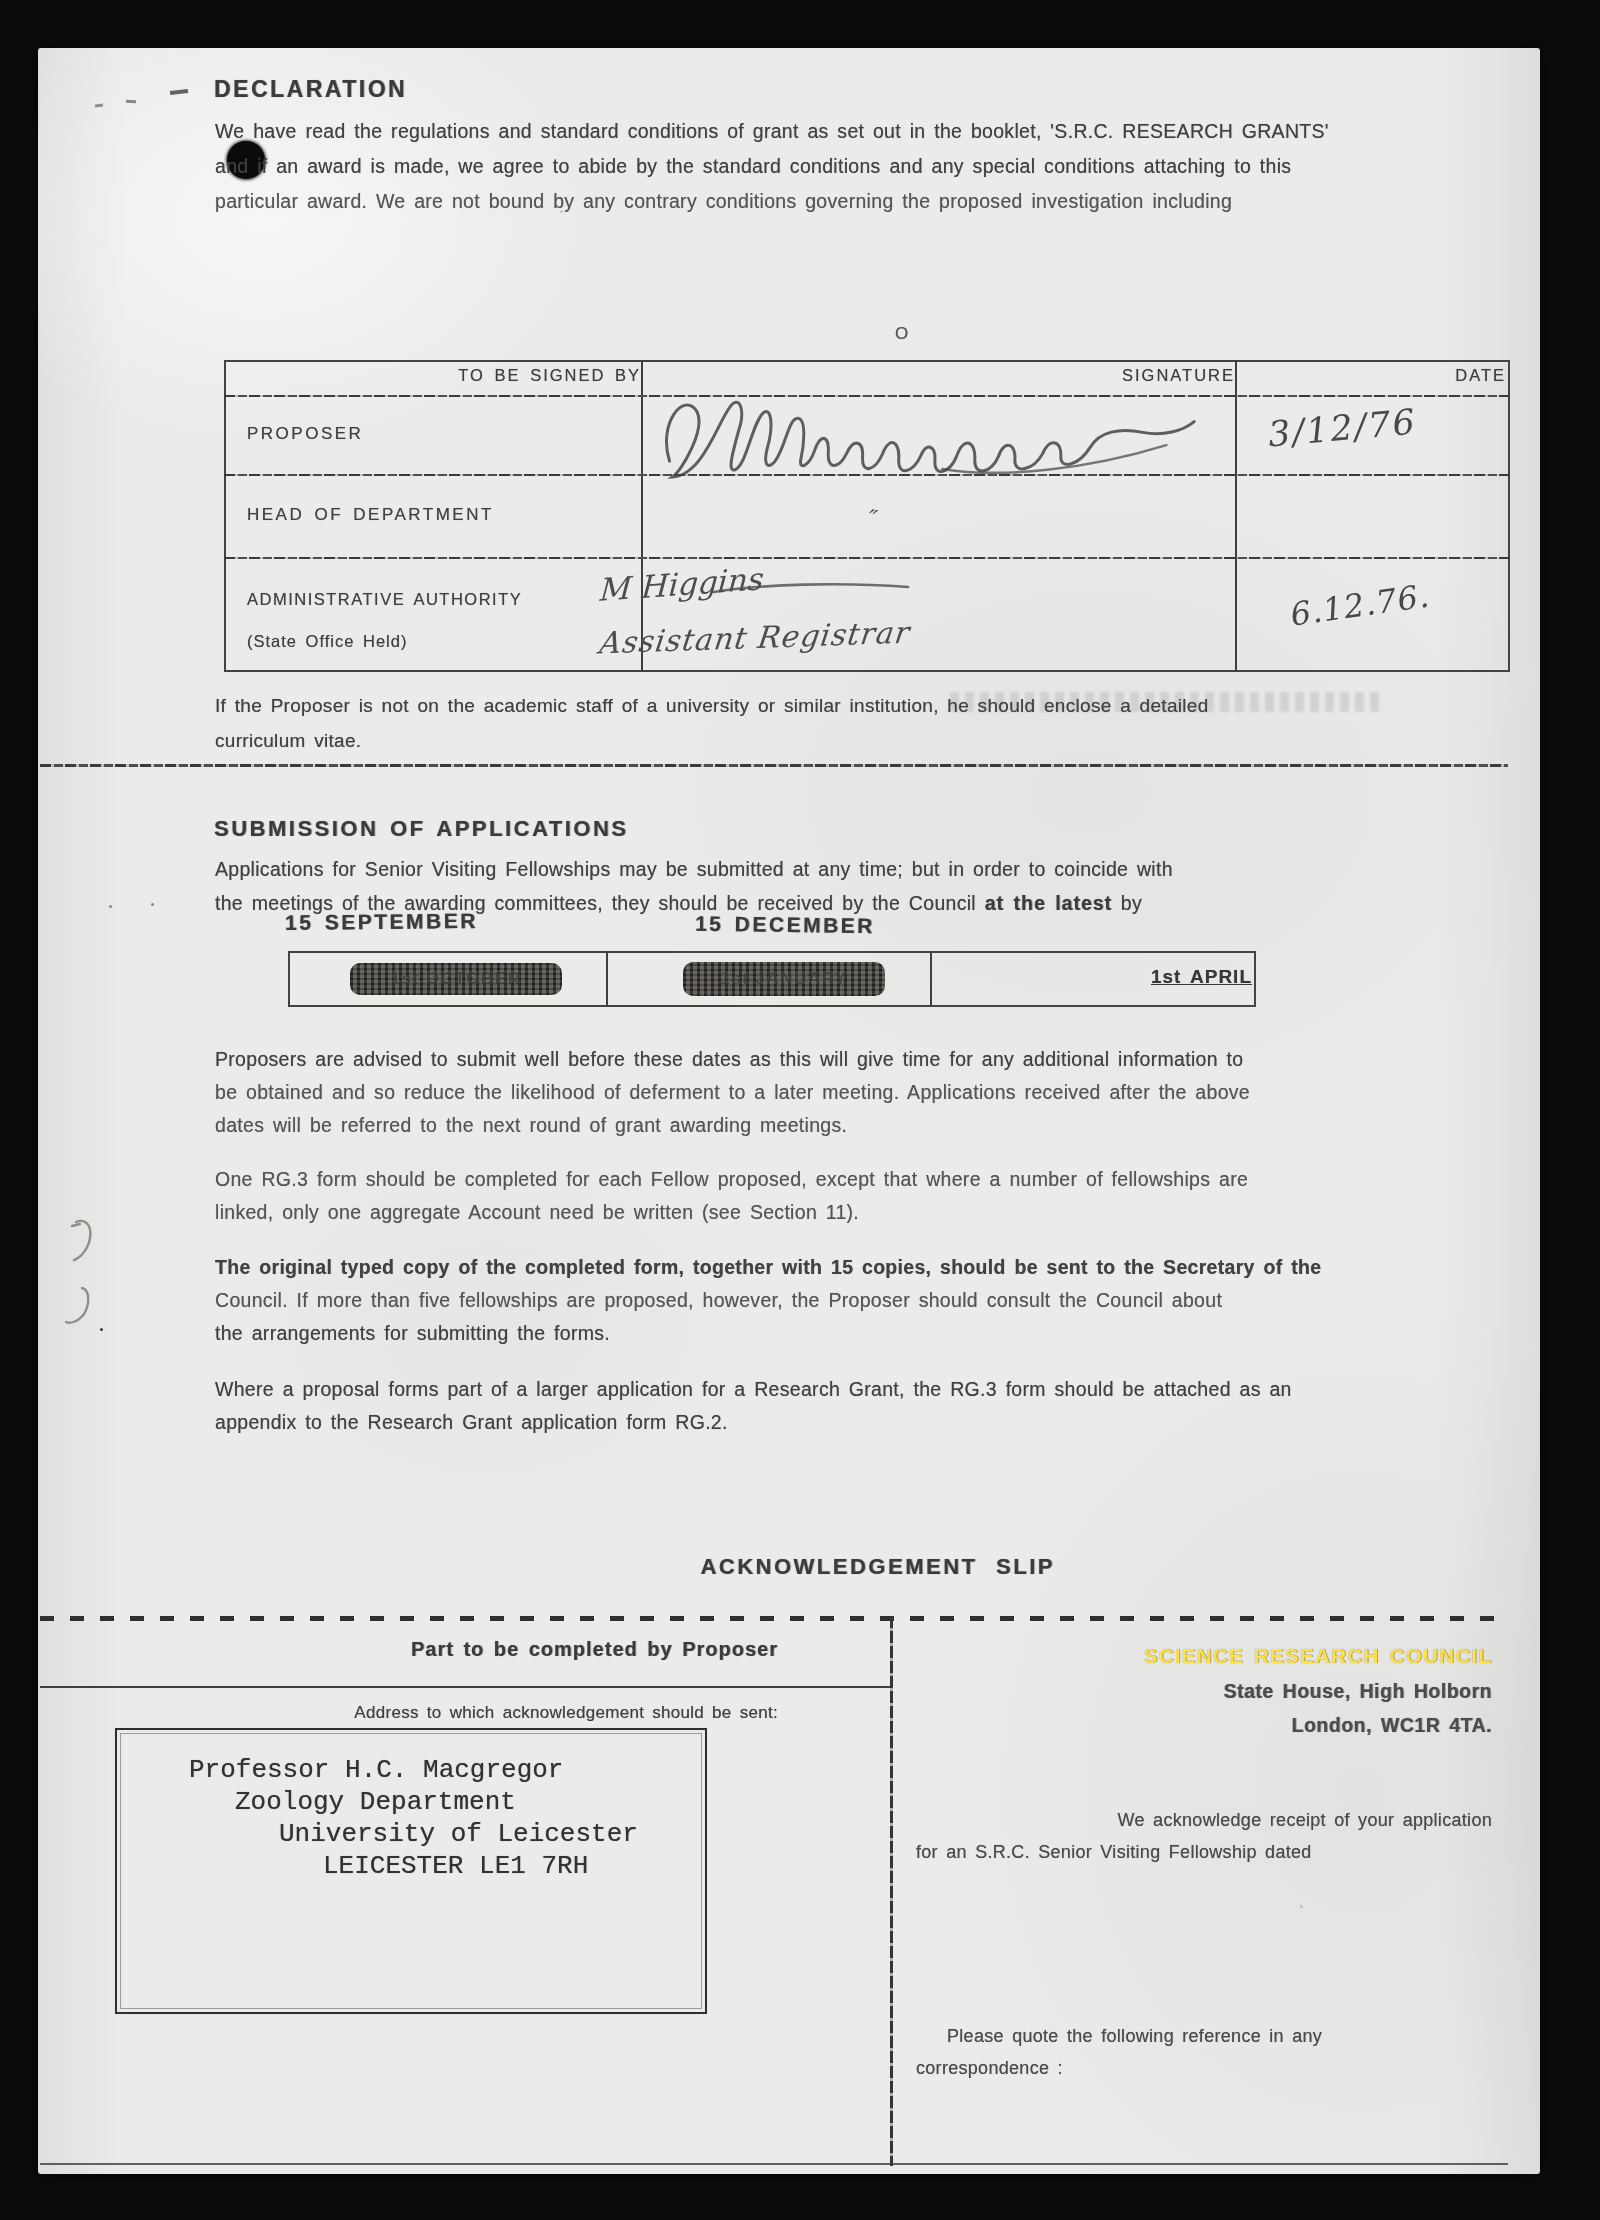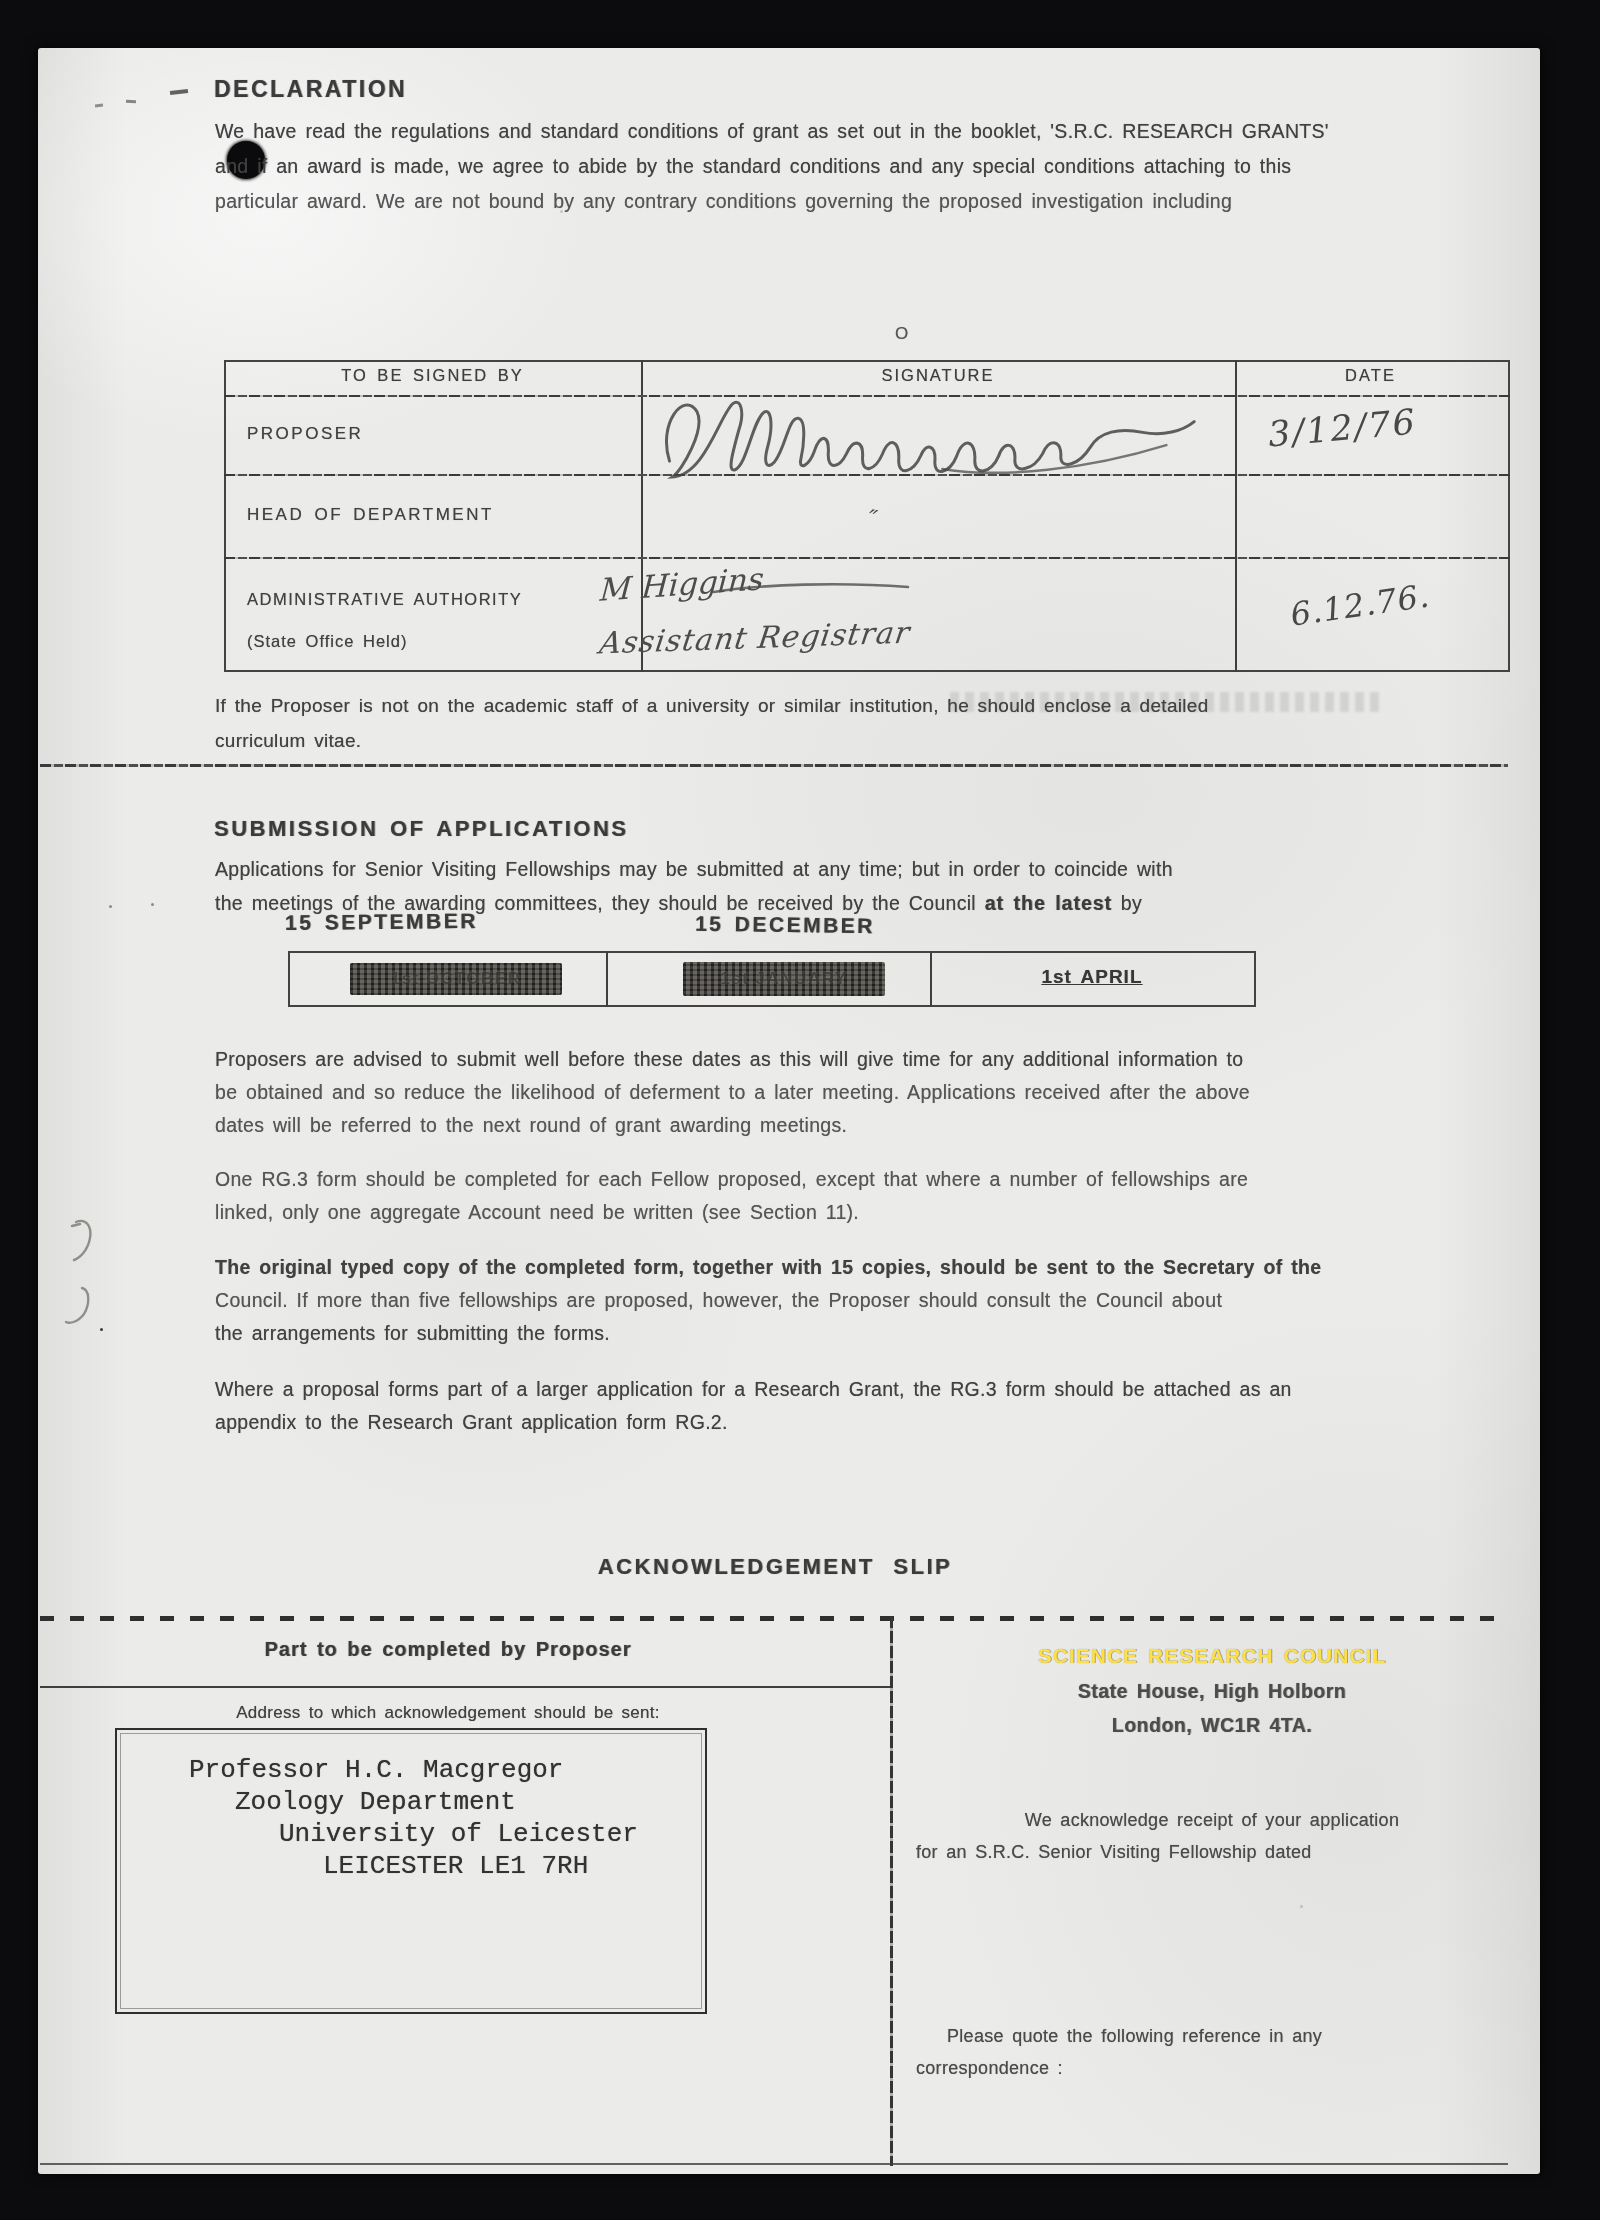--- a/index.html
+++ b/index.html
@@ -22,34 +22,34 @@
   .ln{position:absolute;background:#3f3f3f;}
   .scratchline{position:absolute;height:3px;
      background:repeating-linear-gradient(90deg,#3a3a3a 0 11px,rgba(58,58,58,0.25) 11px 14px,#4e4e4c 14px 23px,rgba(0,0,0,0.08) 23px 25px);}
   .perf{position:absolute;height:5px;
      background:repeating-linear-gradient(90deg,#2f2f2f 0 14px,transparent 14px 30px);}
   .vdiv{position:absolute;width:3px;
      background:repeating-linear-gradient(180deg,#353535 0 12px,rgba(53,53,53,0.35) 12px 15px);}
   .tbl-border{position:absolute;border:2px solid #45433f;}
   .hw{position:absolute;white-space:nowrap;font-family:"DejaVu Serif",serif;font-style:italic;
       color:#4d4d4d;}
-  .smudge{position:absolute;border-radius:2px;background-color:#5d5b57;
+  .smudge{position:absolute;border-radius:10px;background-color:#5d5b57;
      background-image:repeating-linear-gradient(90deg,rgba(0,0,0,0.45) 0 3px,rgba(105,102,96,0.4) 3px 7px),
                       repeating-linear-gradient(0deg,rgba(25,25,23,0.5) 0 2px,rgba(130,127,120,0.3) 2px 5px);
      display:flex;align-items:center;justify-content:center;filter:blur(0.4px);}
   .smudge span{color:rgba(28,28,25,0.6);font-weight:bold;font-size:17px;letter-spacing:1.5px;
      text-shadow:0 0 2px rgba(225,225,215,0.35);}
   .mono{font-family:"Liberation Mono",monospace;color:#323231;font-size:26px;
         text-shadow:0 0 0.8px rgba(50,50,49,0.7);margin-left:39px;}
   .hole{position:absolute;border-radius:50%;background:#0b0b0d;box-shadow:0 0 3px 1px rgba(10,10,12,0.85);}
   .pencil{position:absolute;}
   .speck{position:absolute;width:3px;height:3px;border-radius:50%;background:rgba(60,60,58,0.55);}
   .ghost{position:absolute;opacity:0.14;filter:blur(1px);
      background:repeating-linear-gradient(90deg,#555 0 9px,transparent 9px 15px);}
-  .ctr{text-align:center;}
+  .ctr{text-align:right;}
 </style>
 </head>
 <body>
 
 <div class="page">
   <div class="paper"></div>
 
   <div class="hole" style="left:227px;top:141px;width:38px;height:38px;"></div>
 
   <div class="ln" style="left:95px;top:104px;width:8px;height:3px;opacity:.55;transform:rotate(-6deg);"></div>

